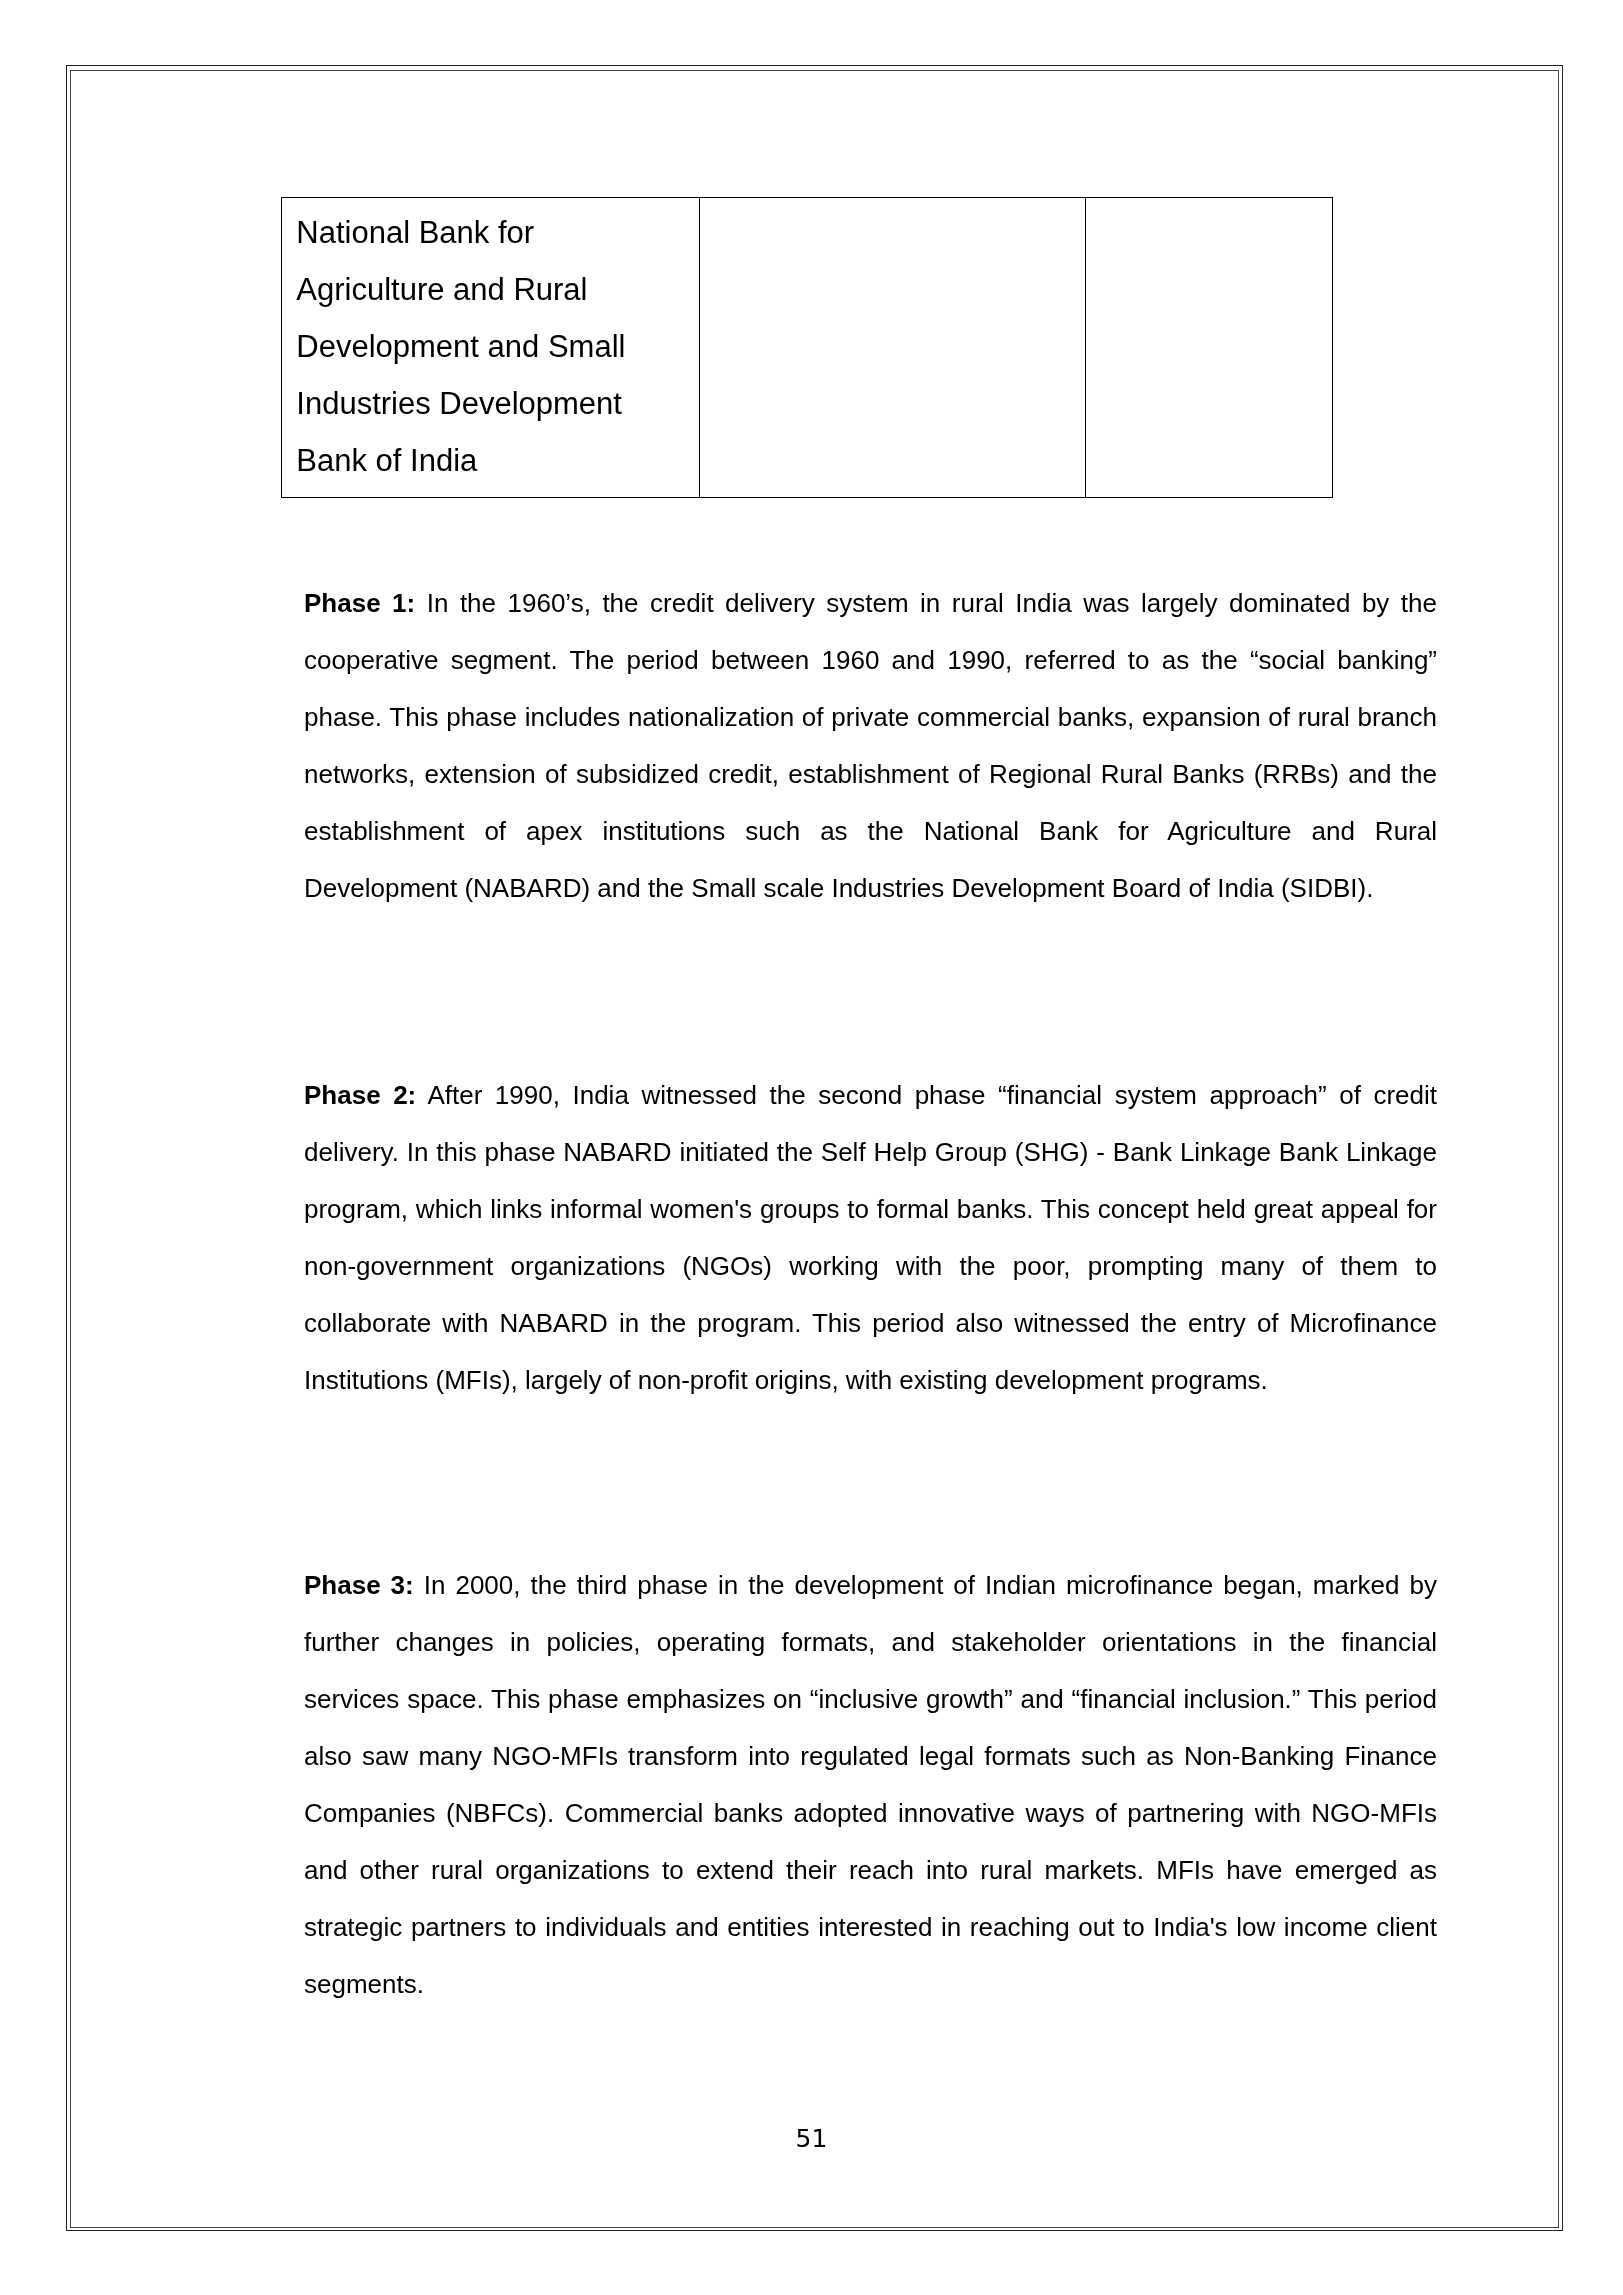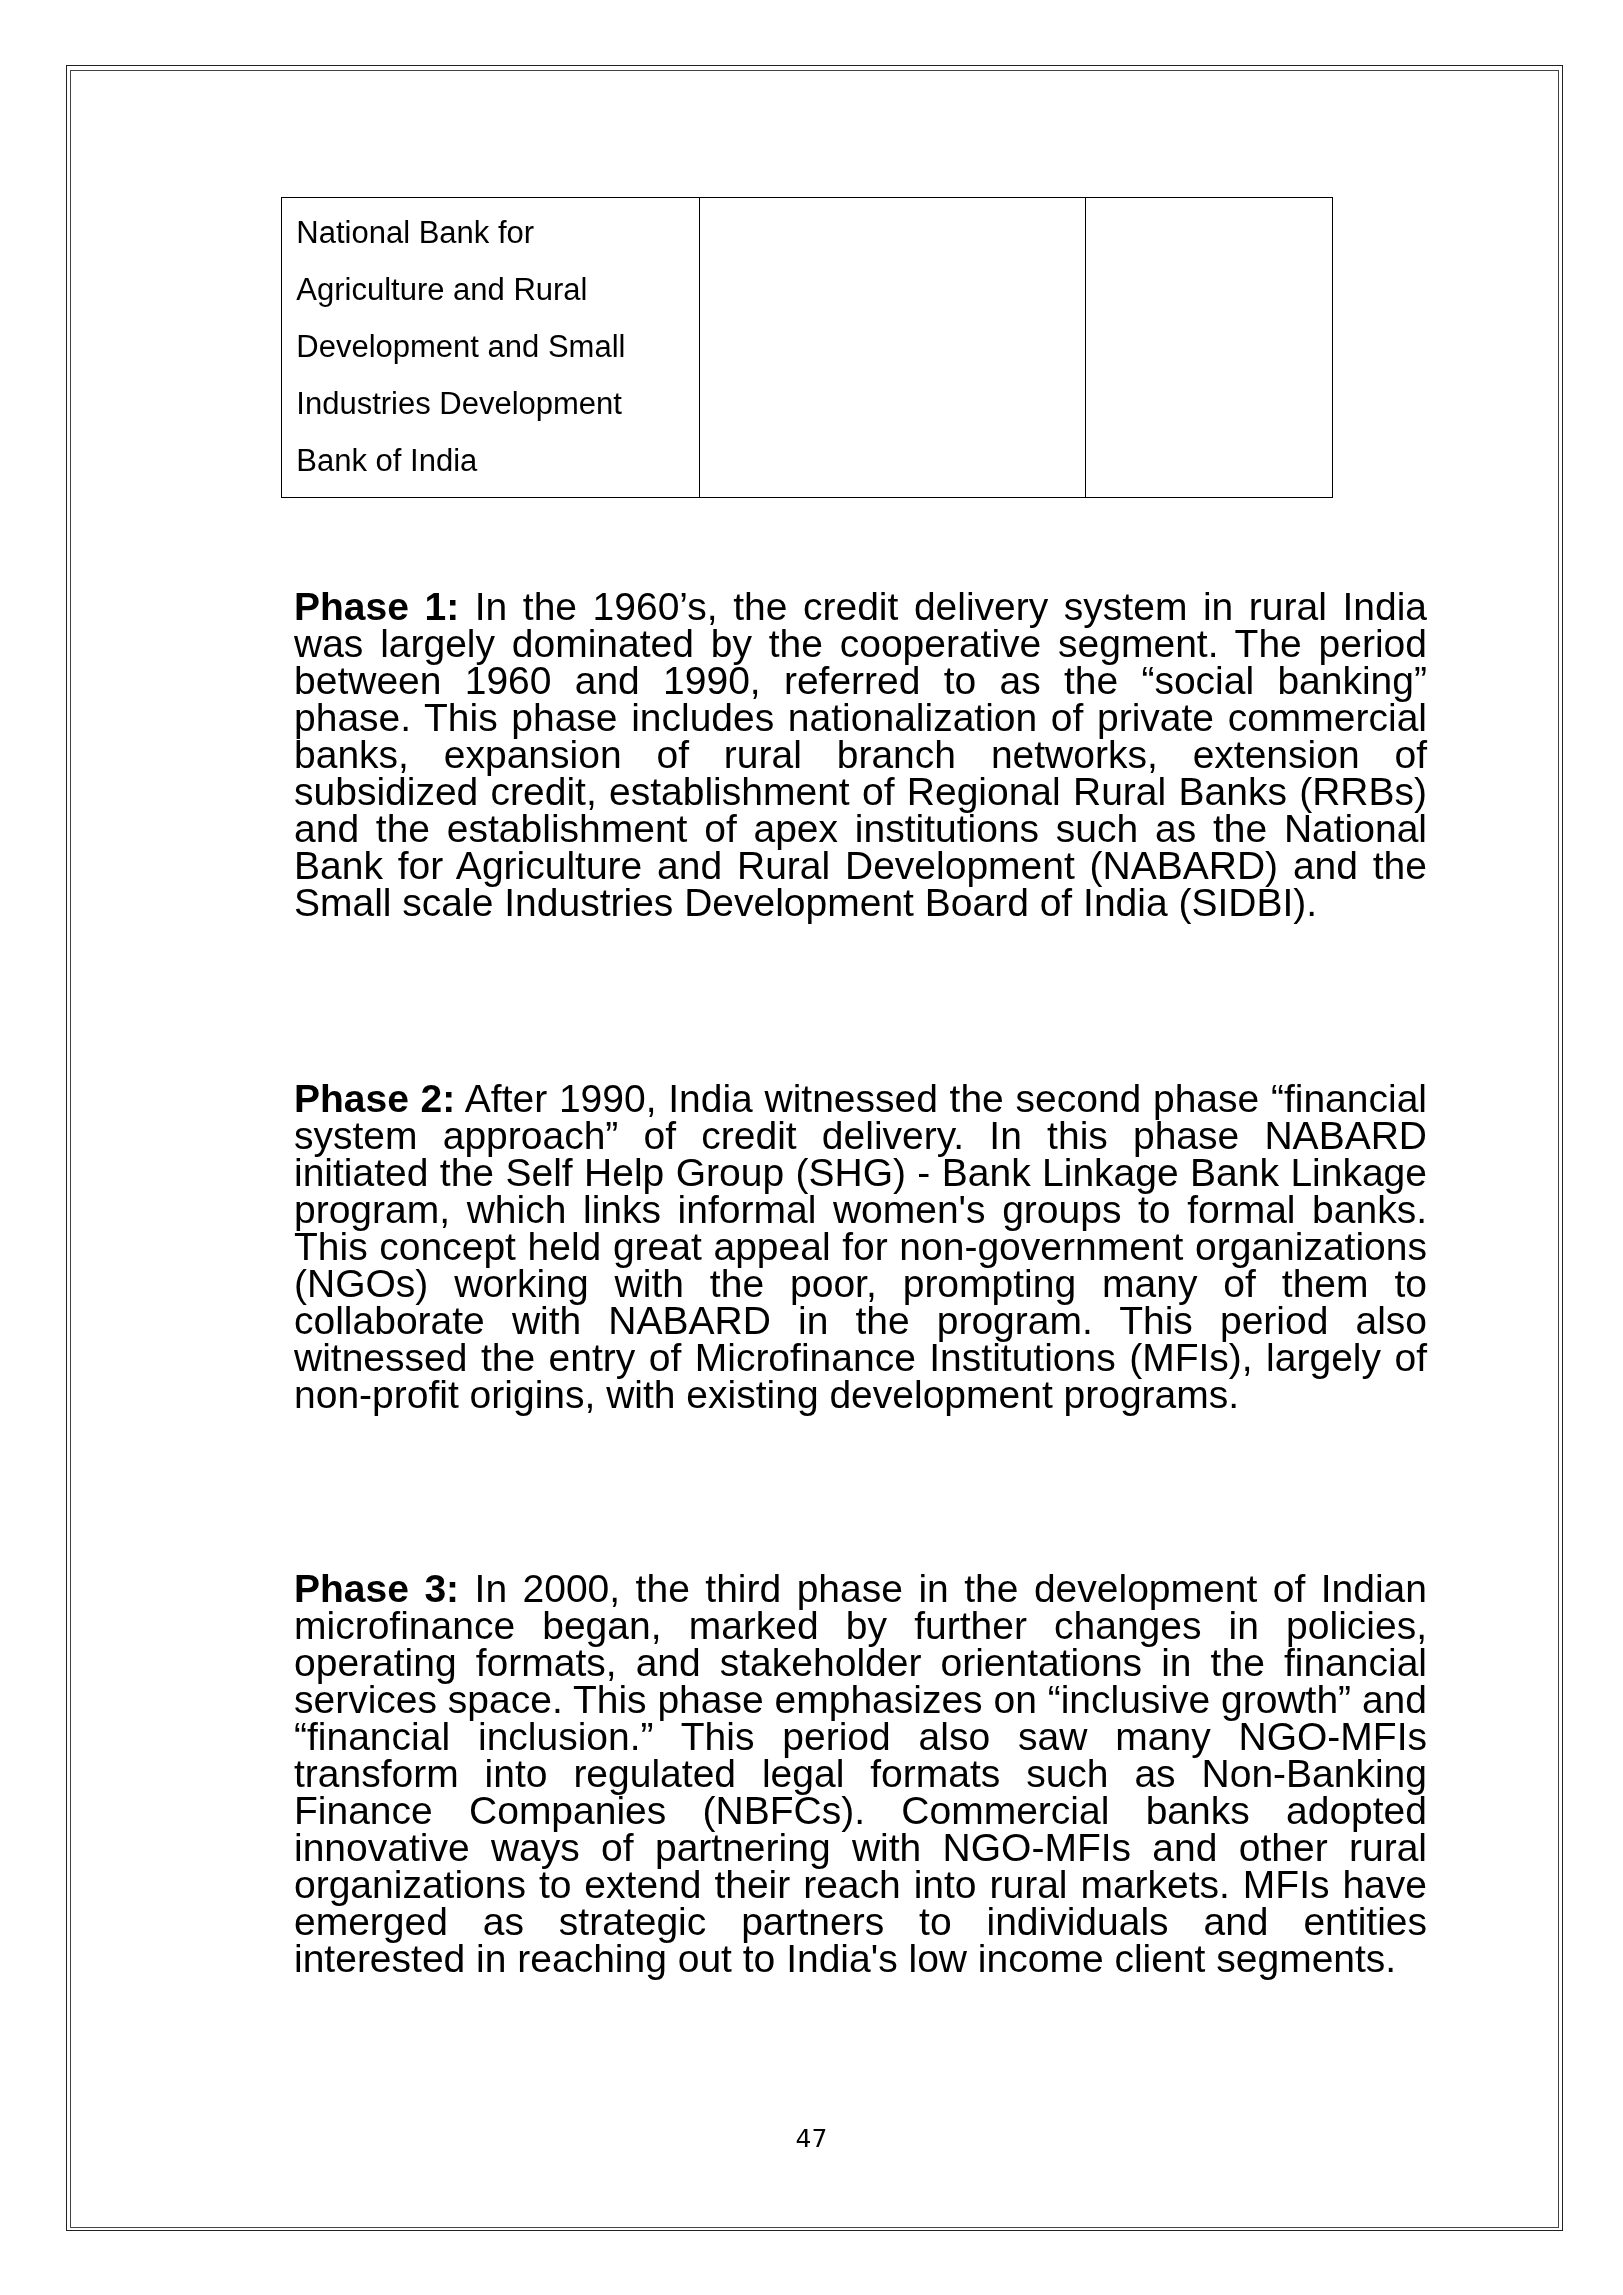--- a/index.html
+++ b/index.html
@@ -3,21 +3,21 @@
 <meta charset="utf-8">
 <style>
   html,body{margin:0;padding:0;background:#fff;}
   body{width:1623px;height:2295px;position:relative;overflow:hidden;font-family:"Liberation Sans",sans-serif;color:#000;}
   .frame{position:absolute;left:66px;top:65px;width:1497px;height:2166px;box-sizing:border-box;border:1.6px solid #222;}
   .frame-inner{position:absolute;left:70px;top:70px;width:1489px;height:2158px;box-sizing:border-box;border:1.6px solid #444;}
   table.t{position:absolute;left:281px;top:197px;width:1052px;height:301px;border-collapse:collapse;}
   table.t td{border:1.6px solid #000;vertical-align:top;padding:0;}
   .c1{width:388px;padding:6.3px 14.3px !important;font-size:31px;line-height:57px;}
   .c2{width:385px;}
-  .para{position:absolute;left:294px;width:1133px;font-size:39px;line-height:37px;text-align:justify;}
+  .para{position:absolute;left:304px;width:1133px;font-size:26px;line-height:57px;text-align:justify;}
   .para b{font-weight:bold;}
   #p1{top:549px;}
   #p2{top:1041px;}
   #p3{top:1531px;}
   .pagenum{position:absolute;left:0;width:1623px;top:2124px;text-align:center;font-size:25px;font-family:"DejaVu Sans",sans-serif;}
 </style>
 </head>
 <body>
 
 <div class="frame"></div>
@@ -32,14 +32,14 @@
   </tr>
 </tbody>
   </table>
 
 <p class="para" id="p1"><b>Phase 1:</b><span> In the 1960’s, the credit delivery system in rural India was largely dominated by the cooperative segment. The period between 1960 and 1990, referred to as the “social banking” phase. This phase includes nationalization of private commercial banks, expansion of rural branch networks, extension of subsidized credit, establishment of Regional Rural Banks (RRBs) and the establishment of apex institutions such as the National Bank for Agriculture and Rural Development (NABARD) and the Small scale Industries Development Board of India (SIDBI).</span></p>
 
 <p class="para" id="p2"><b>Phase 2:</b><span> After 1990, India witnessed the second phase “financial system approach” of credit delivery. In this phase NABARD initiated the Self Help Group (SHG) - Bank Linkage Bank Linkage program, which links informal women's groups to formal banks. This concept held great appeal for non-government organizations (NGOs) working with the poor, prompting many of them to collaborate with NABARD in the program. This period also witnessed the entry of Microfinance Institutions (MFIs), largely of non-profit origins, with existing development programs.</span></p>
 
 <p class="para" id="p3"><b>Phase 3:</b><span> In 2000, the third phase in the development of Indian microfinance began, marked by further changes in policies, operating formats, and stakeholder orientations in the financial services space. This phase emphasizes on “inclusive growth” and “financial inclusion.” This period also saw many NGO-MFIs transform into regulated legal formats such as Non-Banking Finance Companies (NBFCs). Commercial banks adopted innovative ways of partnering with NGO-MFIs and other rural organizations to extend their reach into rural markets. MFIs have emerged as strategic partners to individuals and entities interested in reaching out to India's low income client segments.</span></p>
 
-<div class="pagenum">47</div>
+<div class="pagenum">51</div>
 
 
 </body></html>

